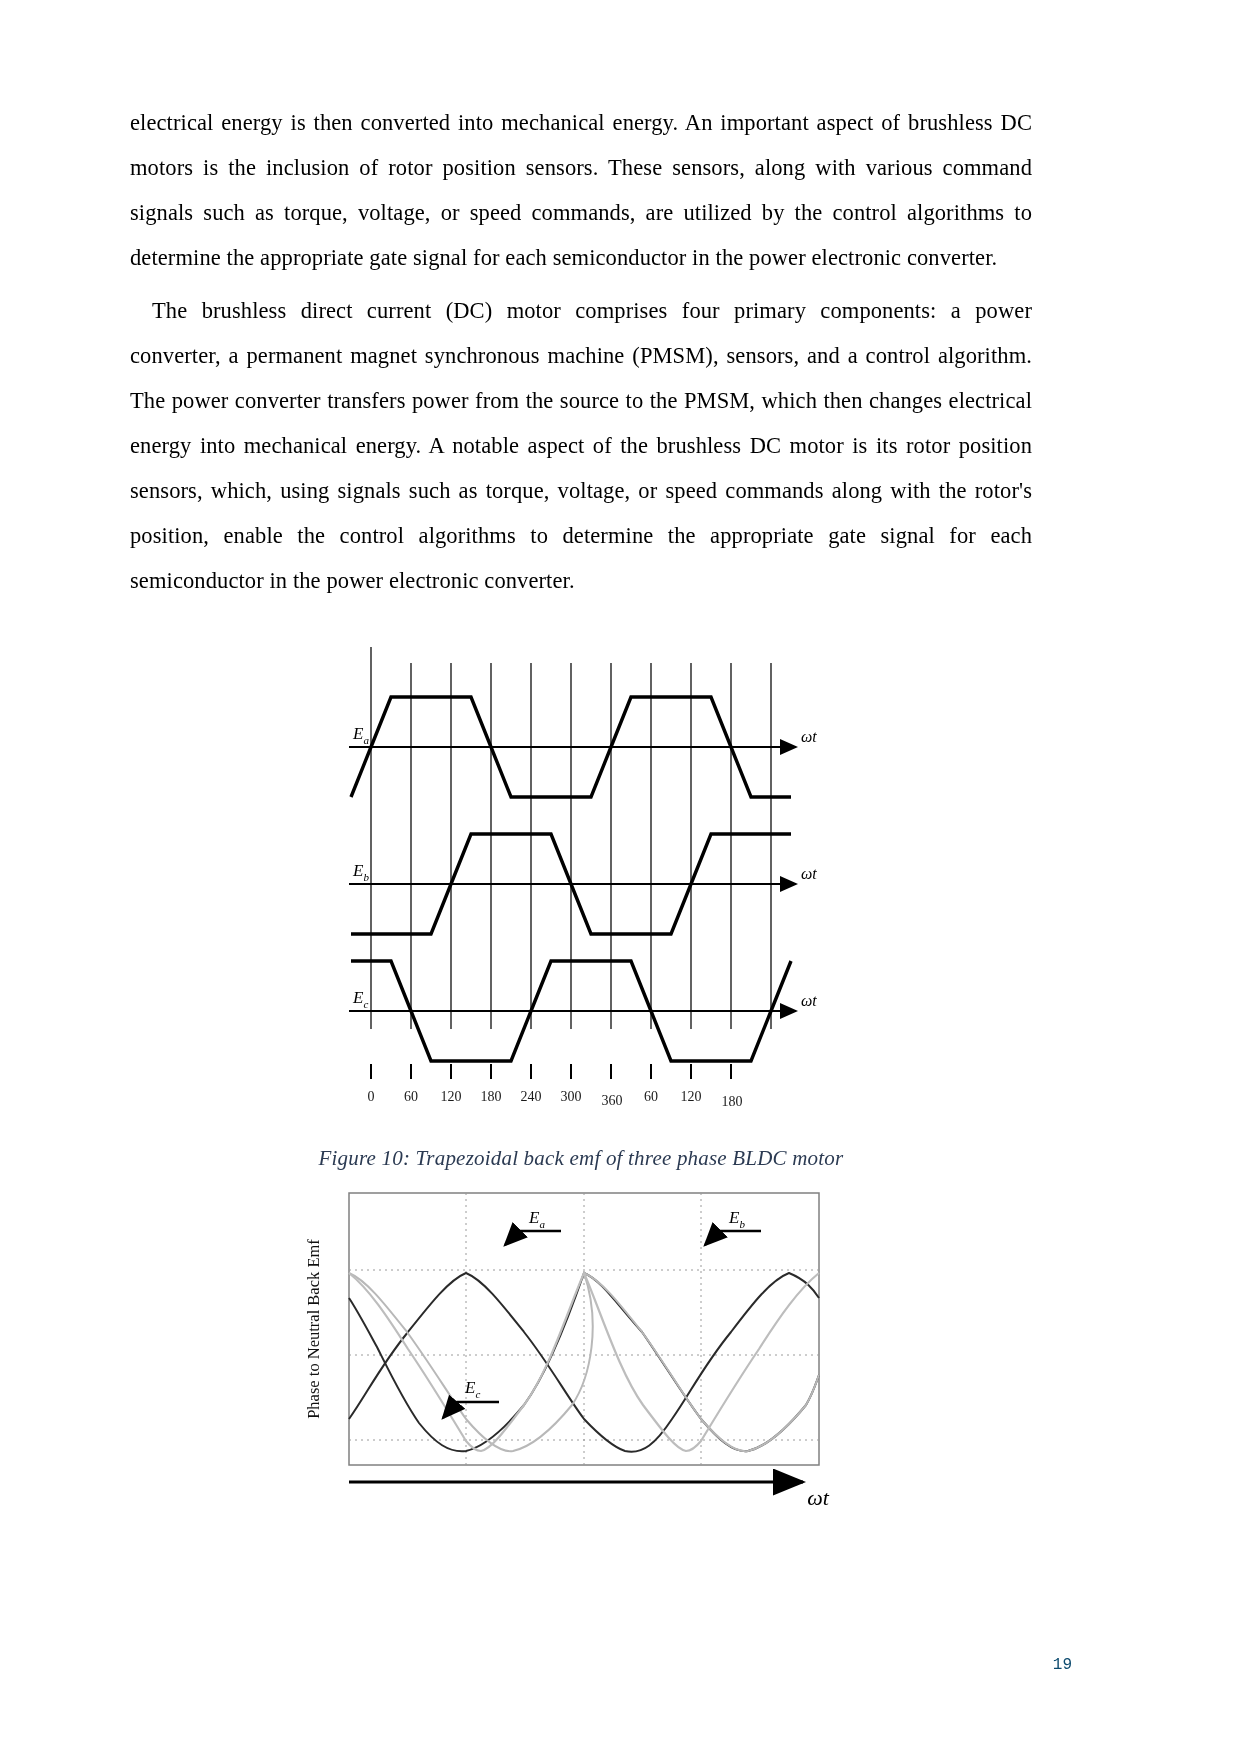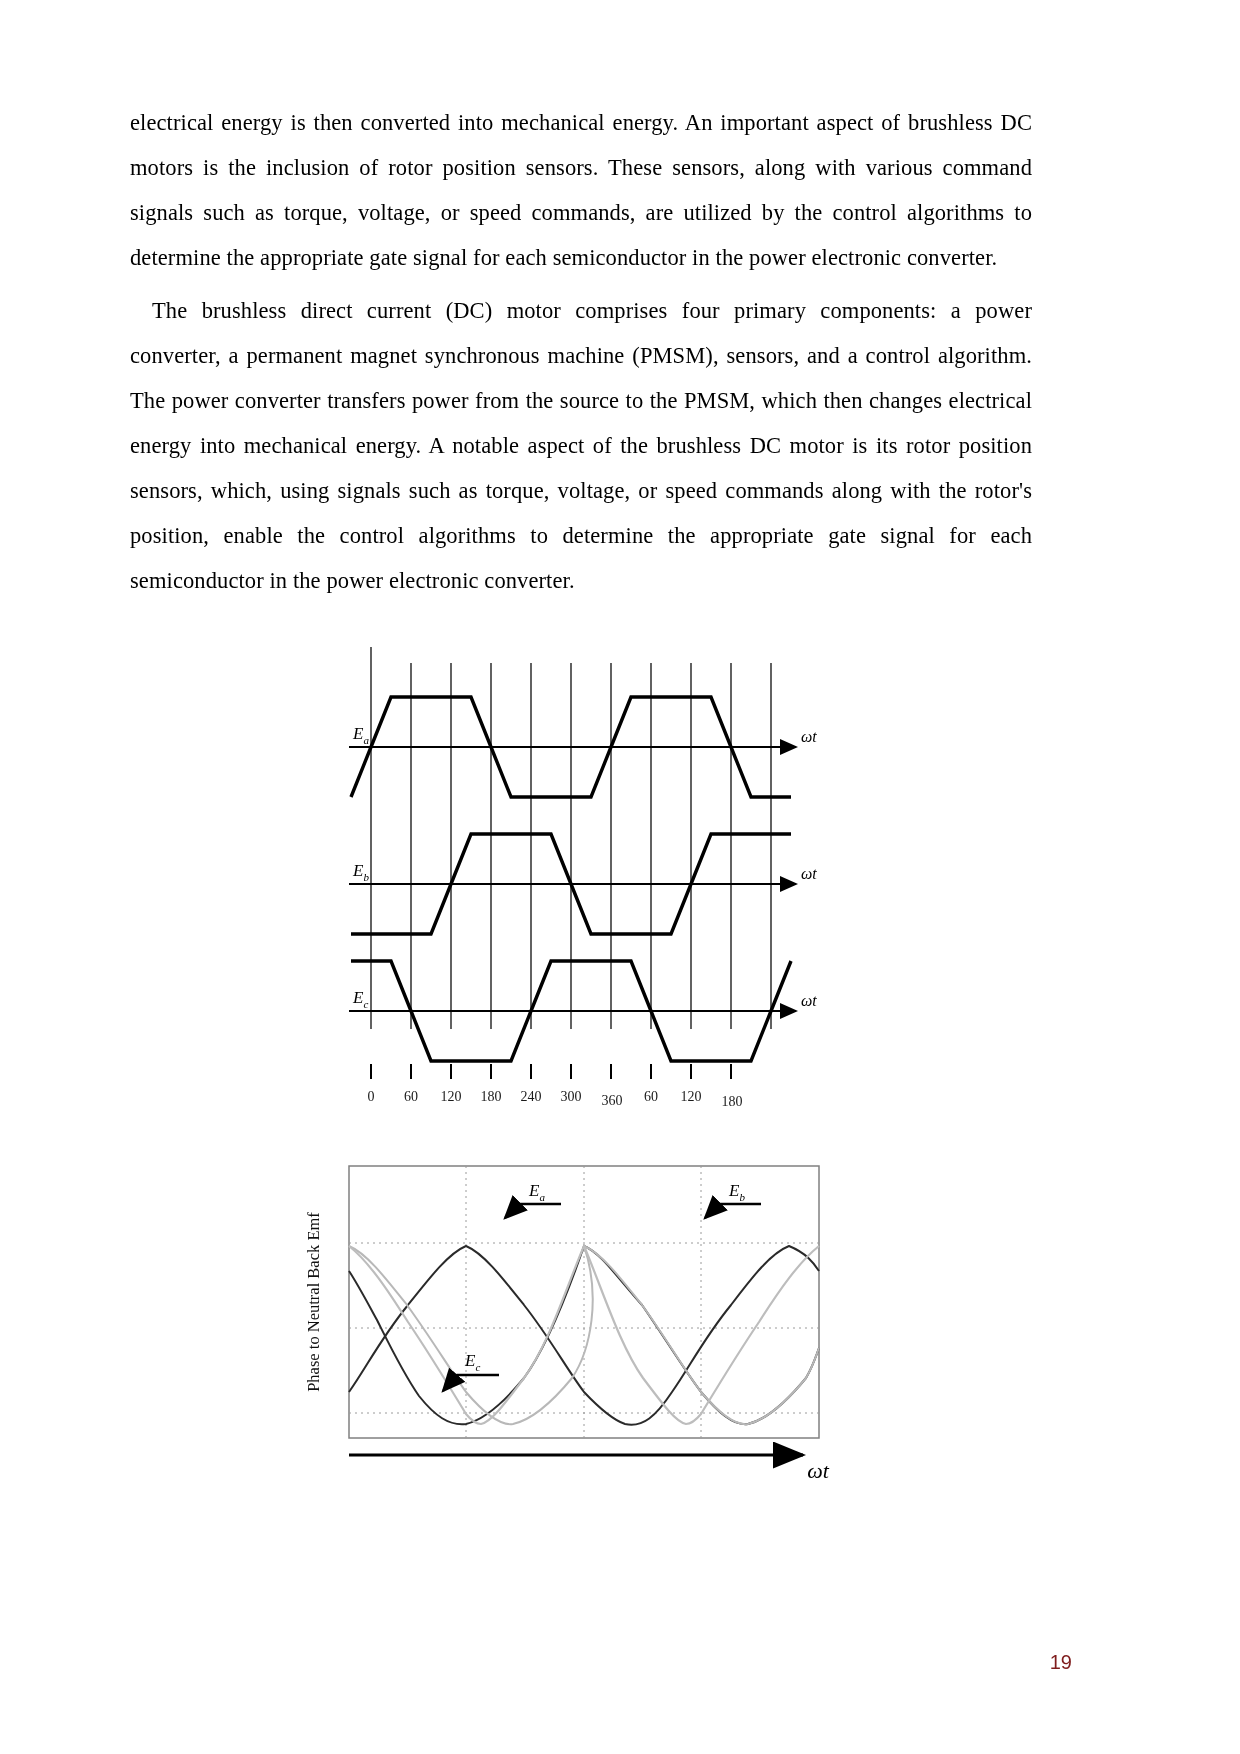--- a/index.html
+++ b/index.html
@@ -69,23 +69,23 @@
     margin-top: 14px;
     display: flex;
     justify-content: center;
   }
   .fig11-svg { display: block; }
 
   .page-number {
     position: absolute;
     right: 100px;
     bottom: 80px;
-    font-size: 20px;
-    color: #7f1d1d;
-    font-family: Liberation Sans, sans-serif;
+    font-size: 16px;
+    color: #0c4a6e;
+    font-family: Liberation Mono, monospace;
   }
 </style>
 </head>
 <body>
 
 <div class="page">
   <div class="content">
 
     <p class="body-text">electrical energy is then converted into mechanical energy. An important aspect of brushless DC motors is the inclusion of rotor position sensors. These sensors, along with various command signals such as torque, voltage, or speed commands, are utilized by the control algorithms to determine the appropriate gate signal for each semiconductor in the power electronic converter.</p>
 
@@ -150,20 +150,21 @@
           <text x="200" y="462">240</text>
           <text x="240" y="462">300</text>
           <text x="281" y="466">360</text>
           <text x="320" y="462">60</text>
           <text x="360" y="462">120</text>
           <text x="401" y="467">180</text>
         </g>
       </svg>
     </div>
 
+    <div class="fig-caption">Figure 10: Trapezoidal back emf of three phase BLDC motor</div>
 
     <div class="fig11-wrap">
       <svg class="fig11-svg" width="580" height="330" viewBox="0 0 580 330">
         <defs>
           <marker id="arrH2" markerWidth="11" markerHeight="9" refX="10" refY="4.5" orient="auto">
             <path d="M0,0 L11,4.5 L0,9 Z" fill="#000"></path>
           </marker>
           <marker id="arrAnn" markerWidth="10" markerHeight="9" refX="9" refY="4.5" orient="auto">
             <path d="M0,0 L10,4.5 L0,9 Z" fill="#000"></path>
           </marker>

